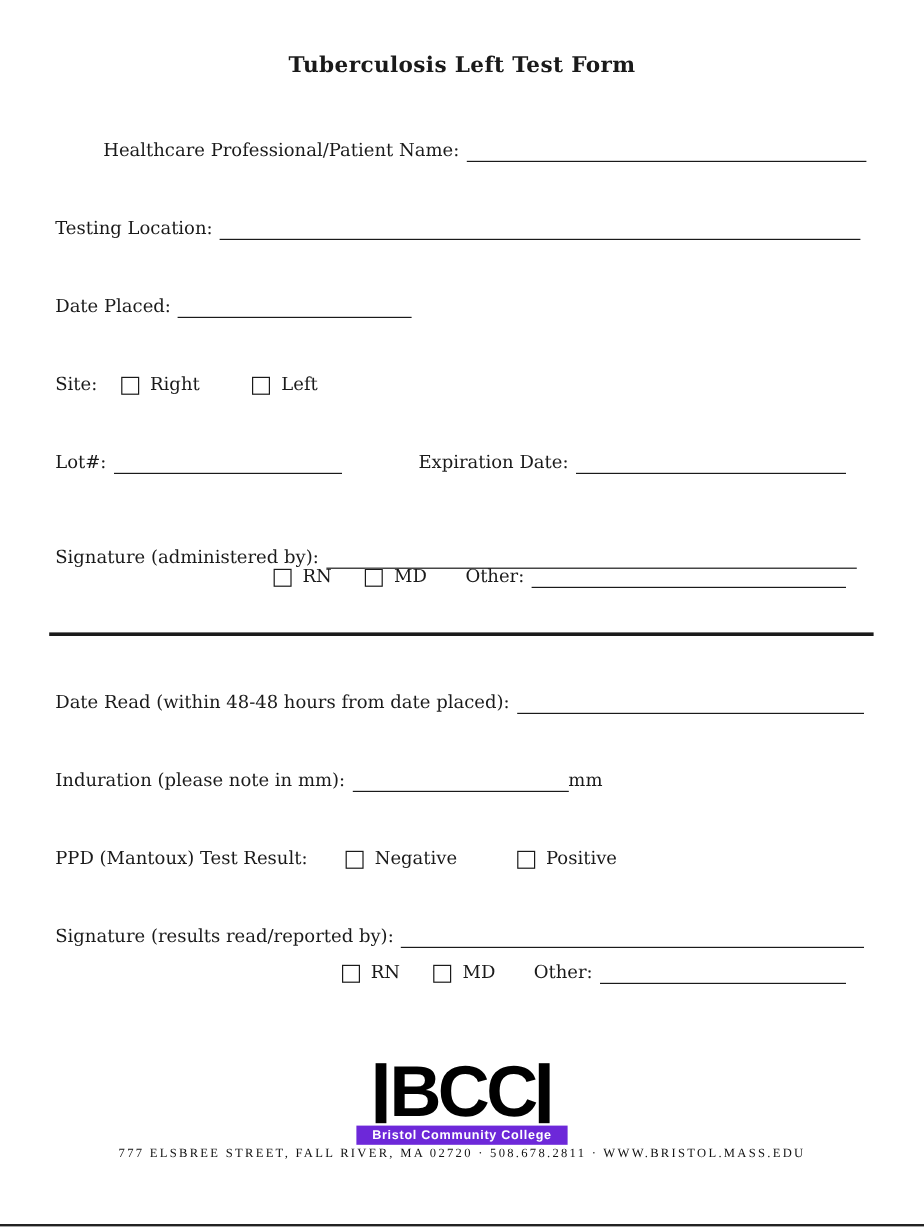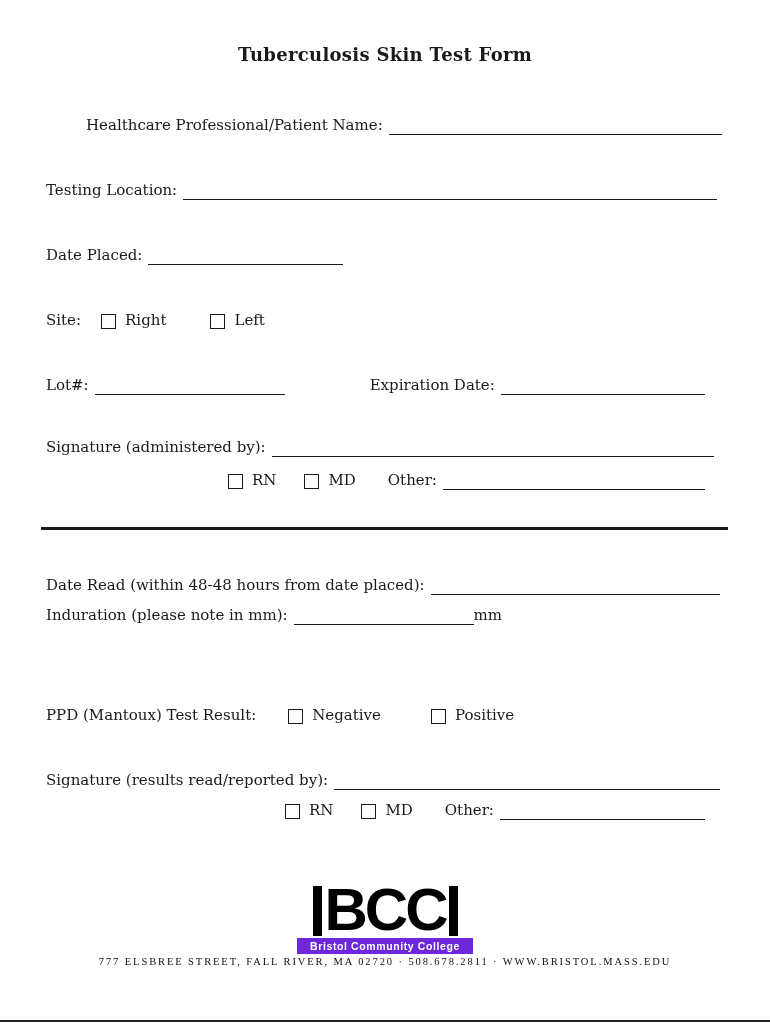--- a/index.html
+++ b/index.html
@@ -116,21 +116,21 @@
     top: 1020px;
     height: 2px;
     background: #222;
   }
 </style>
 </head>
 <body>
 
 <div class="page">
 
-  <div class="page-title">Tuberculosis Skin Test Form</div>
+  <div class="page-title">Tuberculosis Left Test Form</div>
 
   <div class="row" style="top:116px; right:48px;margin-left:40px;">
     <span>Healthcare Professional/Patient Name:</span>
     <span class="line grow"></span>
   </div>
 
   <div class="row" style="top:181px; right:53px;">
     <span>Testing Location:</span>
     <span class="line grow"></span>
   </div>
@@ -144,46 +144,46 @@
     <span>Site:</span>
     <span class="checkbox" style="margin-left:20px;"></span>
     <span class="opt-label">Right</span>
     <span class="checkbox" style="margin-left:44px;"></span>
     <span class="opt-label">Left</span>
   </div>
 
   <div class="row" style="top:376px; right:65px;">
     <span>Lot#:</span>
     <span class="line" style="width:190px;"></span>
-    <span style="margin-left:85px;">Expiration Date:</span>
-    <span class="line grow"></span>
-  </div>
-
-  <div class="row" style="top:438px; right:56px;">
+    <span style="margin-left:64px;">Expiration Date:</span>
+    <span class="line grow"></span>
+  </div>
+
+  <div class="row" style="top:455px; right:56px;">
     <span>Signature (administered by):</span>
     <span class="line grow"></span>
   </div>
 
   <div class="row" style="top:471px; left:228px; right:65px;">
     <span class="checkbox"></span>
     <span class="opt-label">RN</span>
     <span class="checkbox" style="margin-left:28px;"></span>
     <span class="opt-label">MD</span>
     <span style="margin-left:32px;">Other:</span>
     <span class="line grow"></span>
   </div>
 
   <div class="divider"></div>
 
   <div class="row" style="top:576px; right:50px;">
     <span>Date Read (within 48-48 hours from date placed):</span>
     <span class="line grow"></span>
   </div>
 
-  <div class="row" style="top:606px;">
+  <div class="row" style="top:641px;">
     <span>Induration (please note in mm):</span>
     <span class="line" style="width:180px;"></span>
     <span>mm</span>
   </div>
 
   <div class="row" style="top:706px;">
     <span>PPD (Mantoux) Test Result:</span>
     <span class="checkbox" style="margin-left:32px;"></span>
     <span class="opt-label">Negative</span>
     <span class="checkbox" style="margin-left:50px;"></span>

